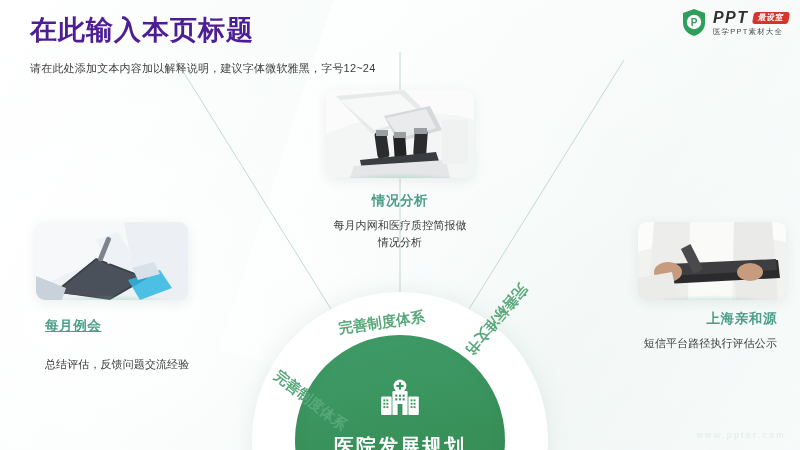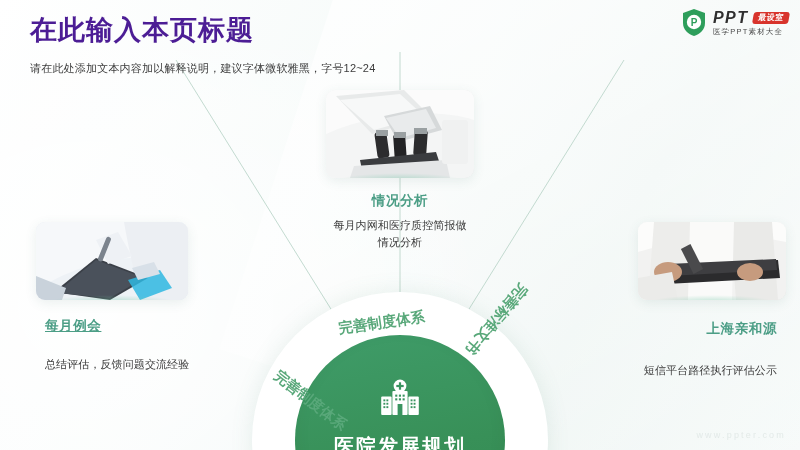--- a/index.html
+++ b/index.html
@@ -75,22 +75,22 @@
   .card-left .card-title{margin-top:17px;margin-left:9px;text-decoration:underline;}
   .card-left .card-desc{margin-top:21px;margin-left:9px;}
 
   .card-center{left:279px;top:90px;width:242px;text-align:center;}
   .card-center .card-photo{width:148px;height:88px;margin:0 auto;}
   .card-center .card-title{margin-top:14px;}
   .card-center .card-desc{margin-top:7px;}
 
   .card-right{left:586px;top:222px;width:200px;text-align:right;}
   .card-right .card-photo{width:148px;height:78px;margin-left:auto;}
-  .card-right .card-title{margin-top:20px;margin-right:9px;}
-  .card-right .card-desc{margin-top:24px;margin-right:9px;}
+  .card-right .card-title{margin-top:10px;margin-right:9px;}
+  .card-right .card-desc{margin-top:7px;margin-right:9px;}
 
   
   .ph{position:absolute;inset:0;}
   .ph-lap{background:linear-gradient(150deg,#e9eef3 0%,#dfe6ee 30%,#f2f5f8 55%,#cdd8e2 100%);}
   .ph-mic{background:linear-gradient(160deg,#f3f4f4 0%,#e6e8e8 40%,#fbfbfb 70%,#dcdfdf 100%);}
   .ph-doc{background:linear-gradient(155deg,#f6f6f5 0%,#ececeb 35%,#fdfdfd 62%,#dcdcd9 100%);}
 
   
   .watermark{position:absolute;right:14px;bottom:10px;font-size:9px;
     color:#e3eae8;letter-spacing:2.2px;}

